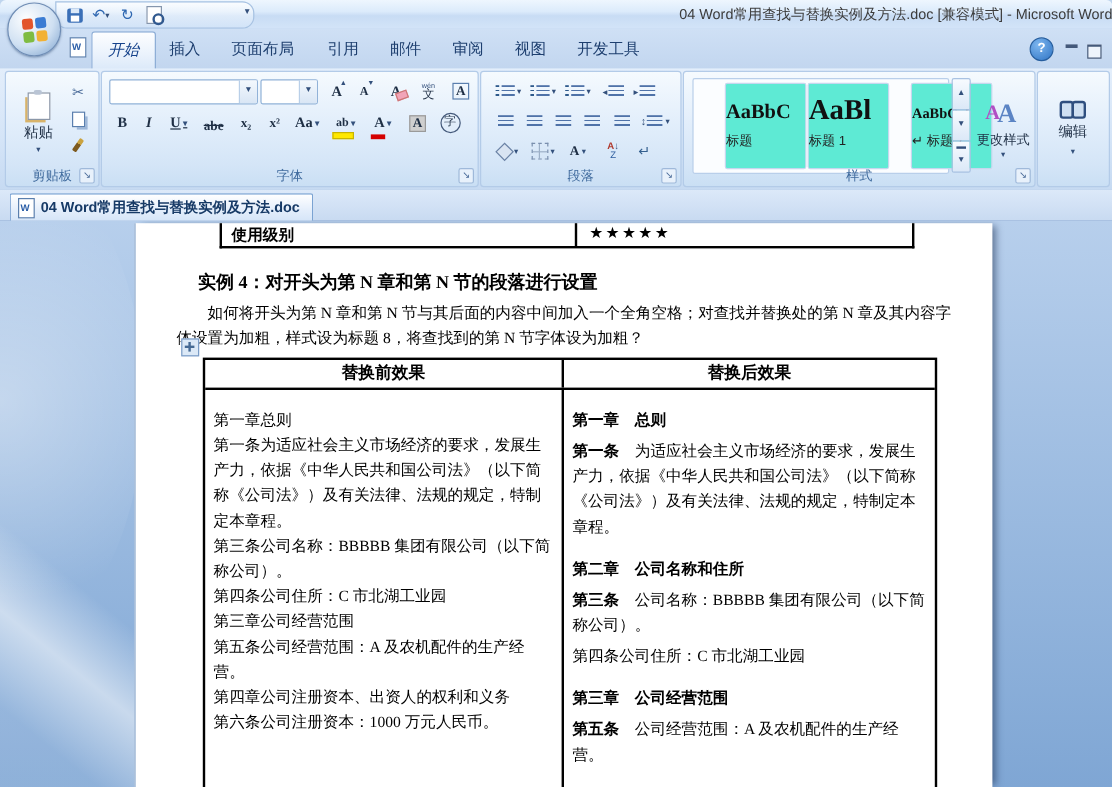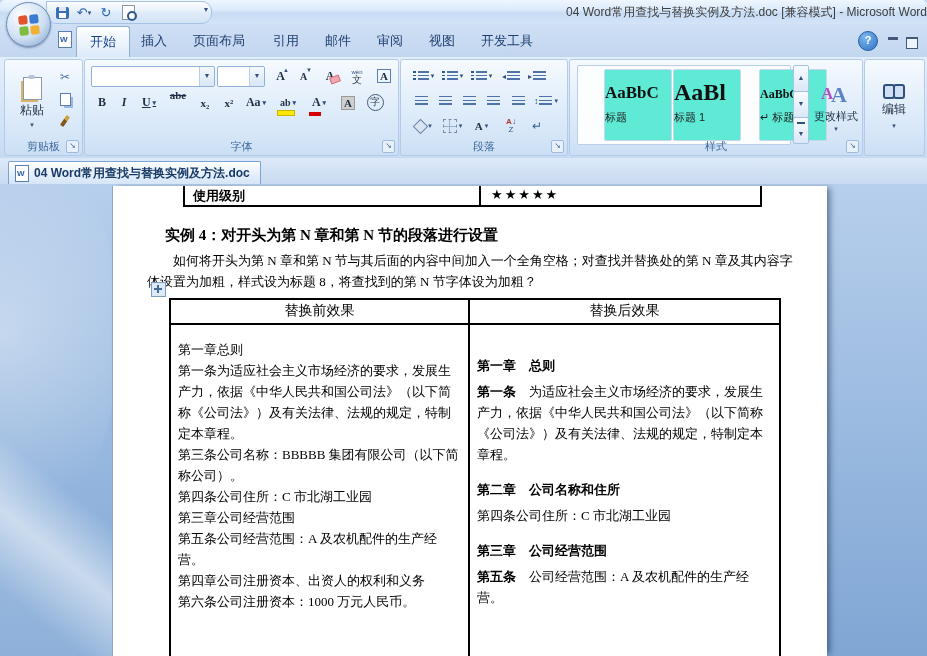--- a/index.html
+++ b/index.html
@@ -38,21 +38,21 @@
   .winbtns{position:absolute;right:0;top:0;height:20px;z-index:50;}
   
   .tabrow{position:absolute;left:0;top:24px;width:927px;height:33px;
     background:linear-gradient(#cfe0f5,#c2d6ef);}
   .docsym{position:absolute;left:58px;top:7px;}
   .ic-wordpage{display:inline-block;width:12px;height:15px;background:#fff;border:1px solid #5a7fae;position:relative;}
   .ic-wordpage::before{content:"W";position:absolute;left:1px;top:3px;font-size:8px;font-weight:bold;color:#2b5ea7;}
   .tab{position:absolute;top:4px;height:25px;line-height:25px;padding:0 13px;font-size:13px;color:#1e3f6f;cursor:default;}
   .tab.active{top:2px;height:31px;line-height:29px;background:linear-gradient(#fdfeff,#eaf2fc 60%,#dbe9f9);
     border:1px solid #8eaed6;border-bottom:none;border-radius:3px 3px 0 0;color:#15428b;}
-  .t0{left:76px;} .t1{left:128px;} .t2{left:180px;} .t3{left:260px;} .t4{left:312px;}
+  .t0{left:76px;font-style:italic;} .t1{left:128px;} .t2{left:180px;} .t3{left:260px;} .t4{left:312px;}
   .t5{left:364px;} .t6{left:416px;} .t7{left:468px;}
   .helpbtn{position:absolute;left:858px;top:7px;width:18px;height:18px;border-radius:50%;
     background:radial-gradient(circle at 35% 30%,#7db6ef,#2f74c4);border:1px solid #265e9e;
     color:#fff;font-weight:bold;font-size:11px;text-align:center;line-height:17px;cursor:default;}
   .mini2{position:absolute;top:13px;cursor:default;}
   .m-min{left:888px;width:10px;height:3px;background:#44597a;}
   .m-rest{left:906px;width:10px;height:9px;border:1px solid #44597a;border-top:2px solid #44597a;background:#eef4fb;}
   
   .ribbon{position:absolute;left:0;top:57px;width:927px;height:101px;
     background:linear-gradient(#e3eefb,#d4e4f7 60%,#c6daf2);border-bottom:1px solid #9cb9dd;}
@@ -158,28 +158,28 @@
   .intro{position:absolute;left:34px;top:64px;width:648px;font-size:13px;line-height:21px;
     text-indent:2em;margin:0;}
   .handle{position:absolute;left:38px;top:96px;width:13px;height:13px;background:#dce9f7;
     border:1px solid #7a9cc6;cursor:move;}
   .handle::before{content:"";position:absolute;left:5px;top:2px;width:2px;height:8px;background:#46engrave;background:#466a94;}
   .handle::after{content:"";position:absolute;left:2px;top:5px;width:8px;height:2px;background:#466a94;}
   
   .bigtbl{position:absolute;left:56px;top:112px;width:608px;height:400px;border:2px solid #000;}
   .trow{display:grid;grid-template-columns:299px 1fr;}
   .thead{border-bottom:2px solid #000;}
-  .thead div{font-size:14px;font-weight:normal;text-align:center;padding:2px 0 3px;}
+  .thead div{font-size:14px;font-weight:bold;text-align:center;padding:2px 0 3px;}
   .thead .c1{border-right:2px solid #000;}
   .tbody{height:356px;}
   .cell{padding:14px 7px 0 7px;font-size:13px;line-height:21px;overflow:hidden;}
   .cell.c1{border-right:2px solid #000;}
   .cell p{margin:0;}
   .after .a-h{font-weight:bold;margin-top:14px;}
-  .after .a-h:first-child{margin-top:16px;}
+  .after .a-h:first-child{margin-top:0;}
   .after .a-p{margin-top:5px;}
   .after .lead{font-weight:bold;}
 </style>
 </head>
 <body>
 
 <div id="win">
 
   <div class="titlebar">
     <div class="title-text">04 Word常用查找与替换实例及方法.doc [兼容模式] - Microsoft Word</div>
@@ -279,21 +279,21 @@
       <span class="rbtn serifb" style="left:6px;top:31px;width:20px;height:21px;">
           <span>B</span>
         </span>
       <span class="rbtn serifb" style="left:28px;top:31px;width:20px;height:21px;font-style:italic;">
           <span>I</span>
         </span>
       <span class="rbtn serifb" style="left:50px;top:31px;width:26px;height:21px;text-decoration:underline;">
           <span>U</span>
           <span class="ddm">▾</span>
         </span>
-      <span class="rbtn serifb" style="left:79px;top:23px;width:26px;height:21px;text-decoration:line-through;font-size:11px;">
+      <span class="rbtn serifb" style="left:79px;top:33px;width:26px;height:21px;text-decoration:line-through;font-size:11px;">
           <span>abe</span>
         </span>
       <span class="rbtn serifb" style="left:108px;top:31px;width:22px;height:21px;font-size:11px;">
           <span>x₂</span>
         </span>
       <span class="rbtn serifb" style="left:132px;top:31px;width:22px;height:21px;font-size:11px;">
           <span>x²</span>
         </span>
       <span class="rbtn serifb" style="left:156px;top:31px;width:28px;height:21px;">
           <span>Aa</span>
@@ -458,20 +458,21 @@
             <p>第四条公司住所：C 市北湖工业园</p>
             <p>第三章公司经营范围</p>
             <p>第五条公司经营范围：A 及农机配件的生产经营。</p>
             <p>第四章公司注册资本、出资人的权利和义务</p>
             <p>第六条公司注册资本：1000 万元人民币。</p>
           </div>
           <div class="cell c2 after">
             <p class="a-h"><span class="lead">第一章　总则</span><span></span></p>
             <p class="a-p"><span class="lead">第一条</span><span>　为适应社会主义市场经济的要求，发展生产力，依据《中华人民共和国公司法》（以下简称《公司法》）及有关法律、法规的规定，特制定本章程。</span></p>
             <p class="a-h"><span class="lead">第二章　公司名称和住所</span><span></span></p>
+            <p class="a-p"><span class="lead">第三条</span><span>　公司名称：BBBBB 集团有限公司（以下简称公司）。</span></p>
             <p class="a-p"><span class="lead"></span><span>第四条公司住所：C 市北湖工业园</span></p>
             <p class="a-h"><span class="lead">第三章　公司经营范围</span><span></span></p>
             <p class="a-p"><span class="lead">第五条</span><span>　公司经营范围：A 及农机配件的生产经营。</span></p>
             <p class="a-h"><span></span></p>
 
           </div>
         </div>
       </div>
 
     </div>

